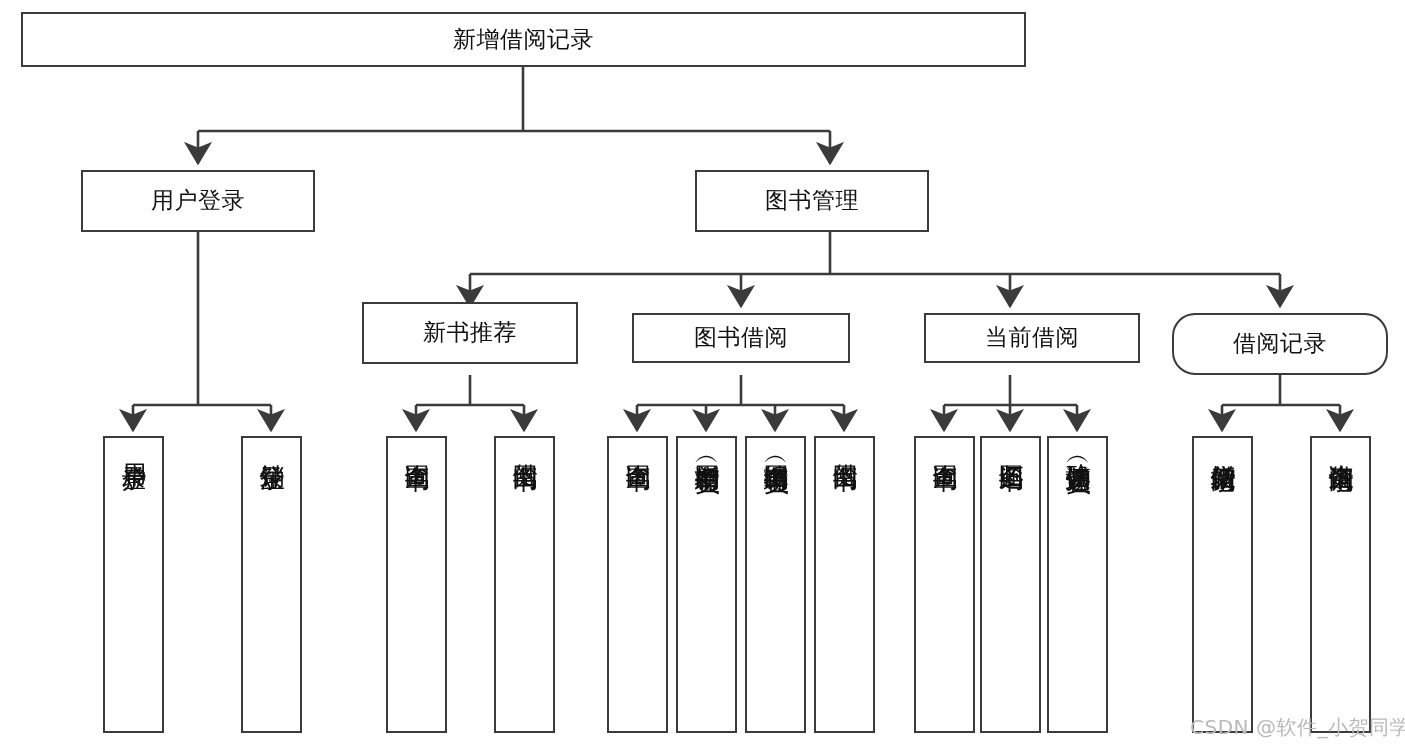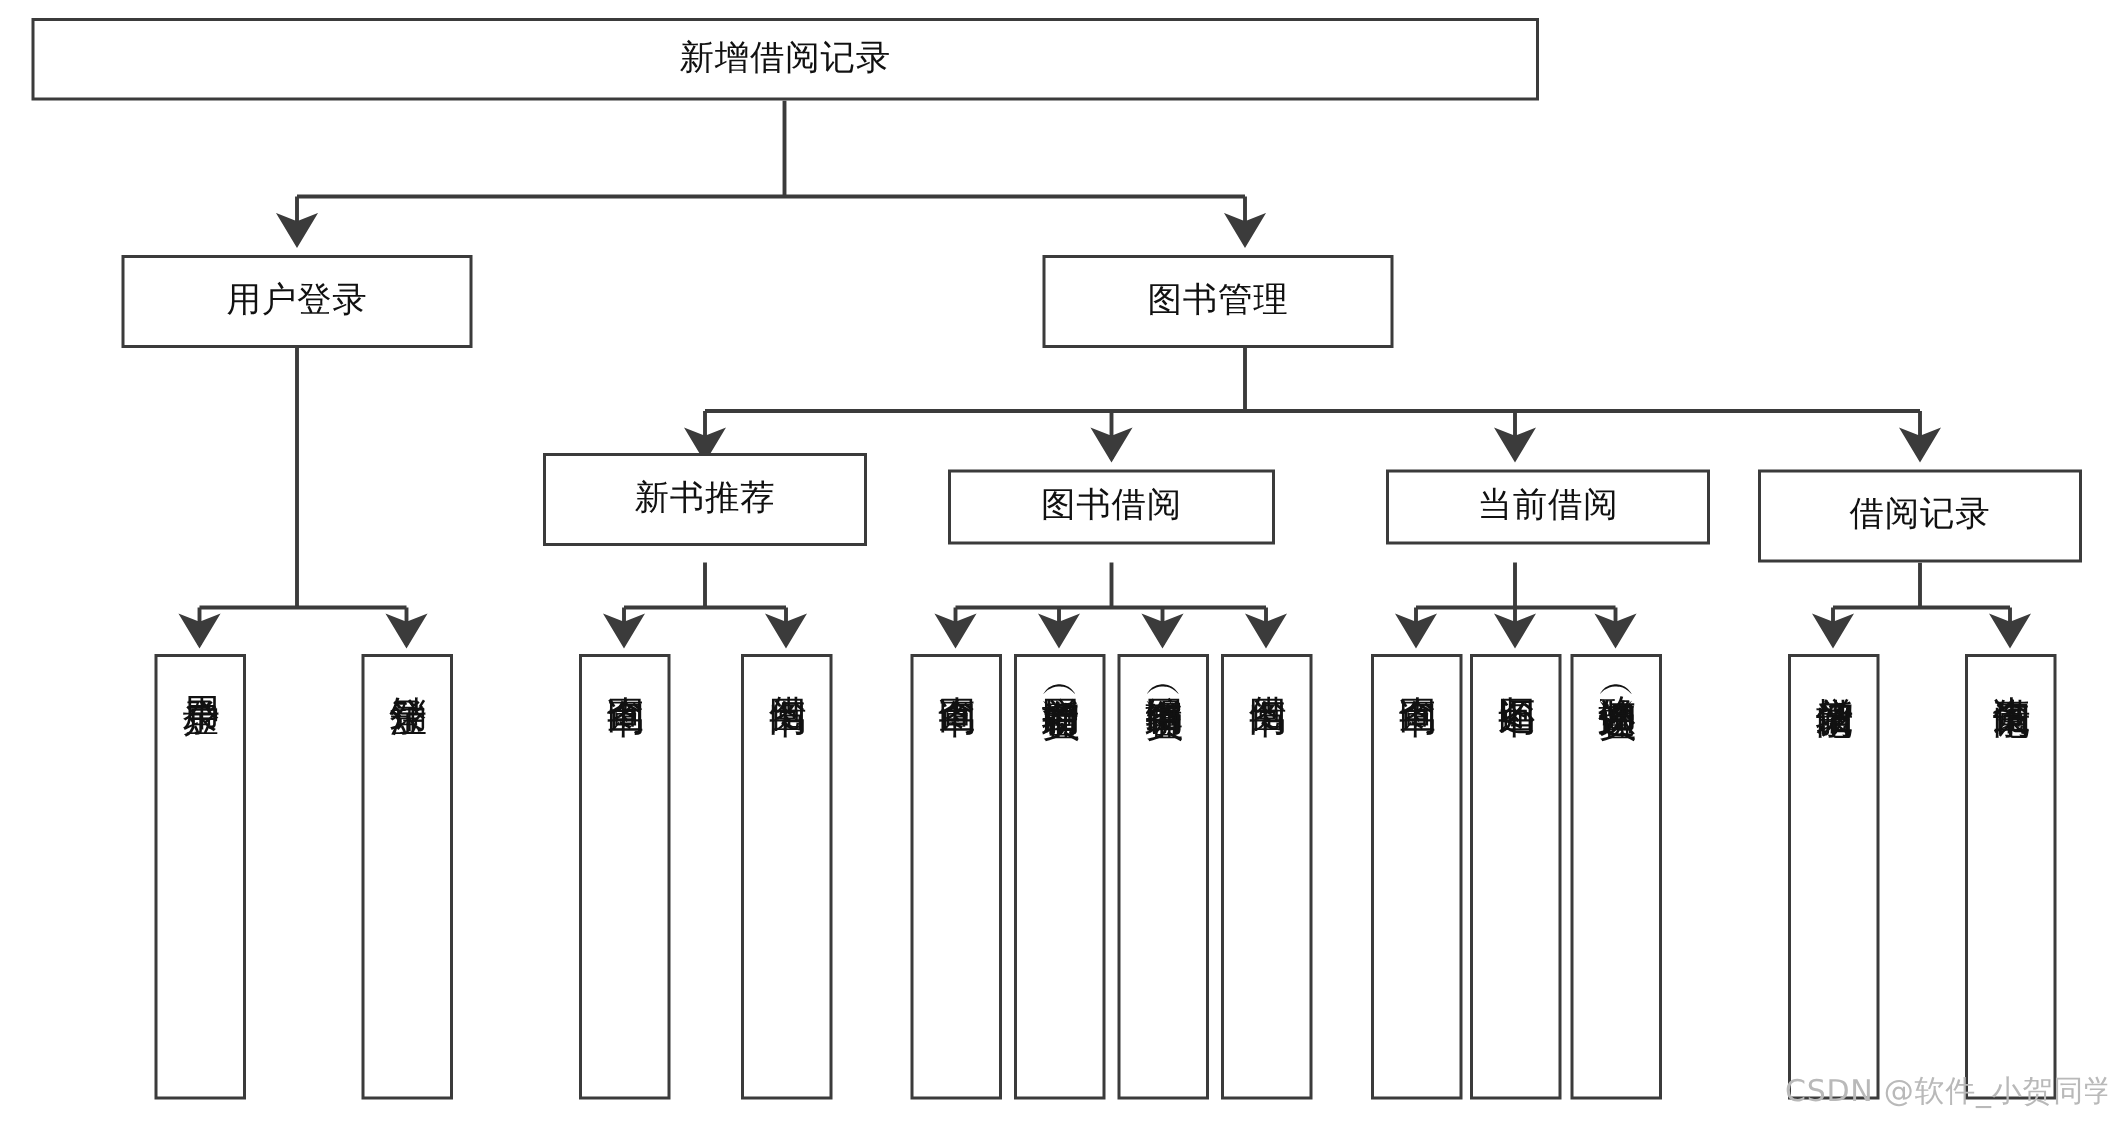--- a/index.html
+++ b/index.html
@@ -140,21 +140,21 @@
 
   <div class="node horizontal" style="left:362px; top:302px; width:216px; height:62px;">
     <span class="label">新书推荐</span>
   </div>
   <div class="node horizontal" style="left:632px; top:313px; width:218px; height:50px;">
     <span class="label">图书借阅</span>
   </div>
   <div class="node horizontal" style="left:902px; top:313px; width:216px; height:50px;margin-left:22px;">
     <span class="label">当前借阅</span>
   </div>
-  <div class="node horizontal" style="left:1172px; top:313px; width:216px; height:62px;">
+  <div class="node horizontal" style="left:1172px; top:313px; width:216px; height:62px;border-radius:23px;">
     <span class="label">借阅记录</span>
   </div>
 
   <div class="node vertical" style="left:103px; top:436px; width:61px; height:297px;">
     <span class="label">用户登录</span>
   </div>
   <div class="node vertical" style="left:241px; top:436px; width:61px; height:297px;">
     <span class="label">注销登录</span>
   </div>
 

